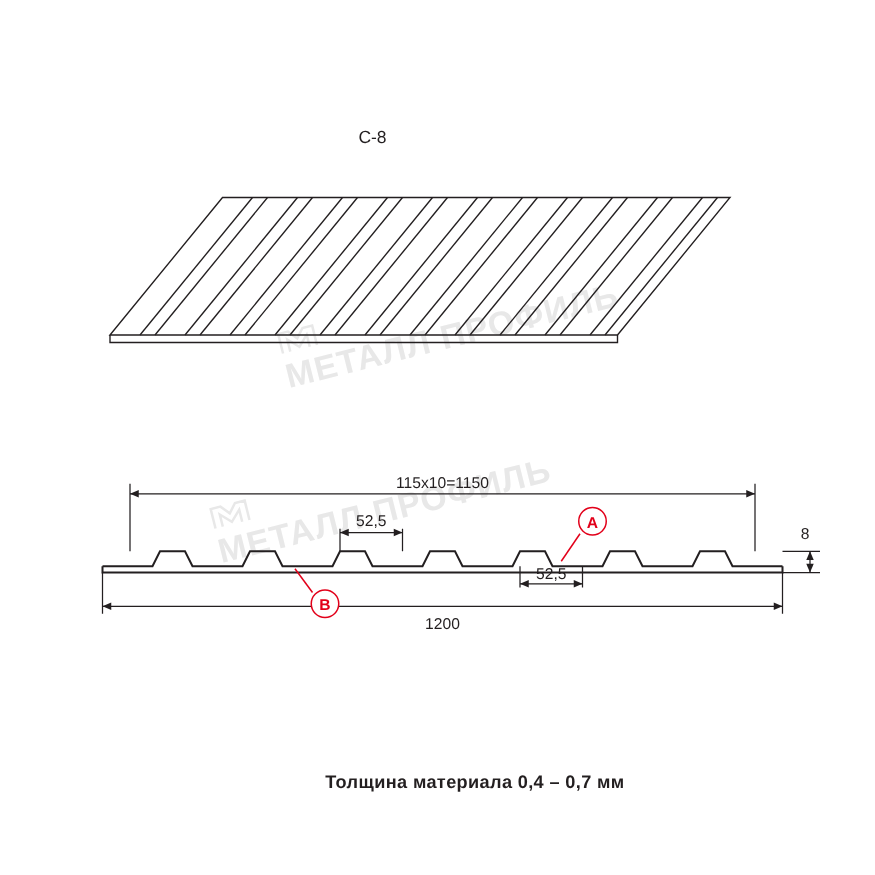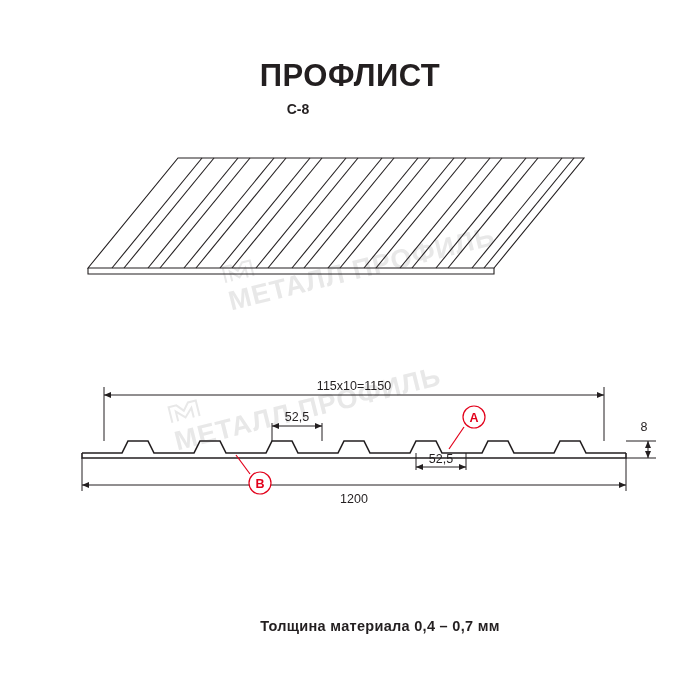--- a/index.html
+++ b/index.html
@@ -31,21 +31,21 @@
     letter-spacing: 0.5px;
     color: #231f20;
   }
   .subtitle {
     position: absolute;
     top: 101px;
     left: 0;
     width: 596px;
     text-align: center;
     font-size: 14px;
-    font-weight: bold;
+    font-weight: normal;
     color: #231f20;
   }
   .iso-wrap {
     position: absolute;
     top: 140px;
     left: 60px;
     width: 580px;
     height: 170px;
   }
   .section-wrap {
@@ -85,21 +85,20 @@
     fill: #231f20;
   }
   .dim-txt { font-size: 12.5px; }
   .callout-txt { font-size: 12.5px; fill: #e2001a; font-weight: bold; }
 </style>
 </head>
 <body>
 
 <div class="page">
 
-  <div class="title">ПРОФЛИСТ</div>
   <div class="subtitle">С-8</div>
 
   <div class="wm wm-1">
     <svg width="34" height="26" viewBox="0 0 34 26" aria-hidden="true">
       <g fill="none" stroke="#e8e8e8" stroke-width="2">
         <path d="M2 22 L2 6 L10 6 L16 13 L22 6 L30 6 L30 22"></path>
         <path d="M8 22 L8 12 L16 20 L24 12 L24 22"></path>
       </g>
     </svg><span>МЕТАЛЛ ПРОФИЛЬ</span>
   </div>

